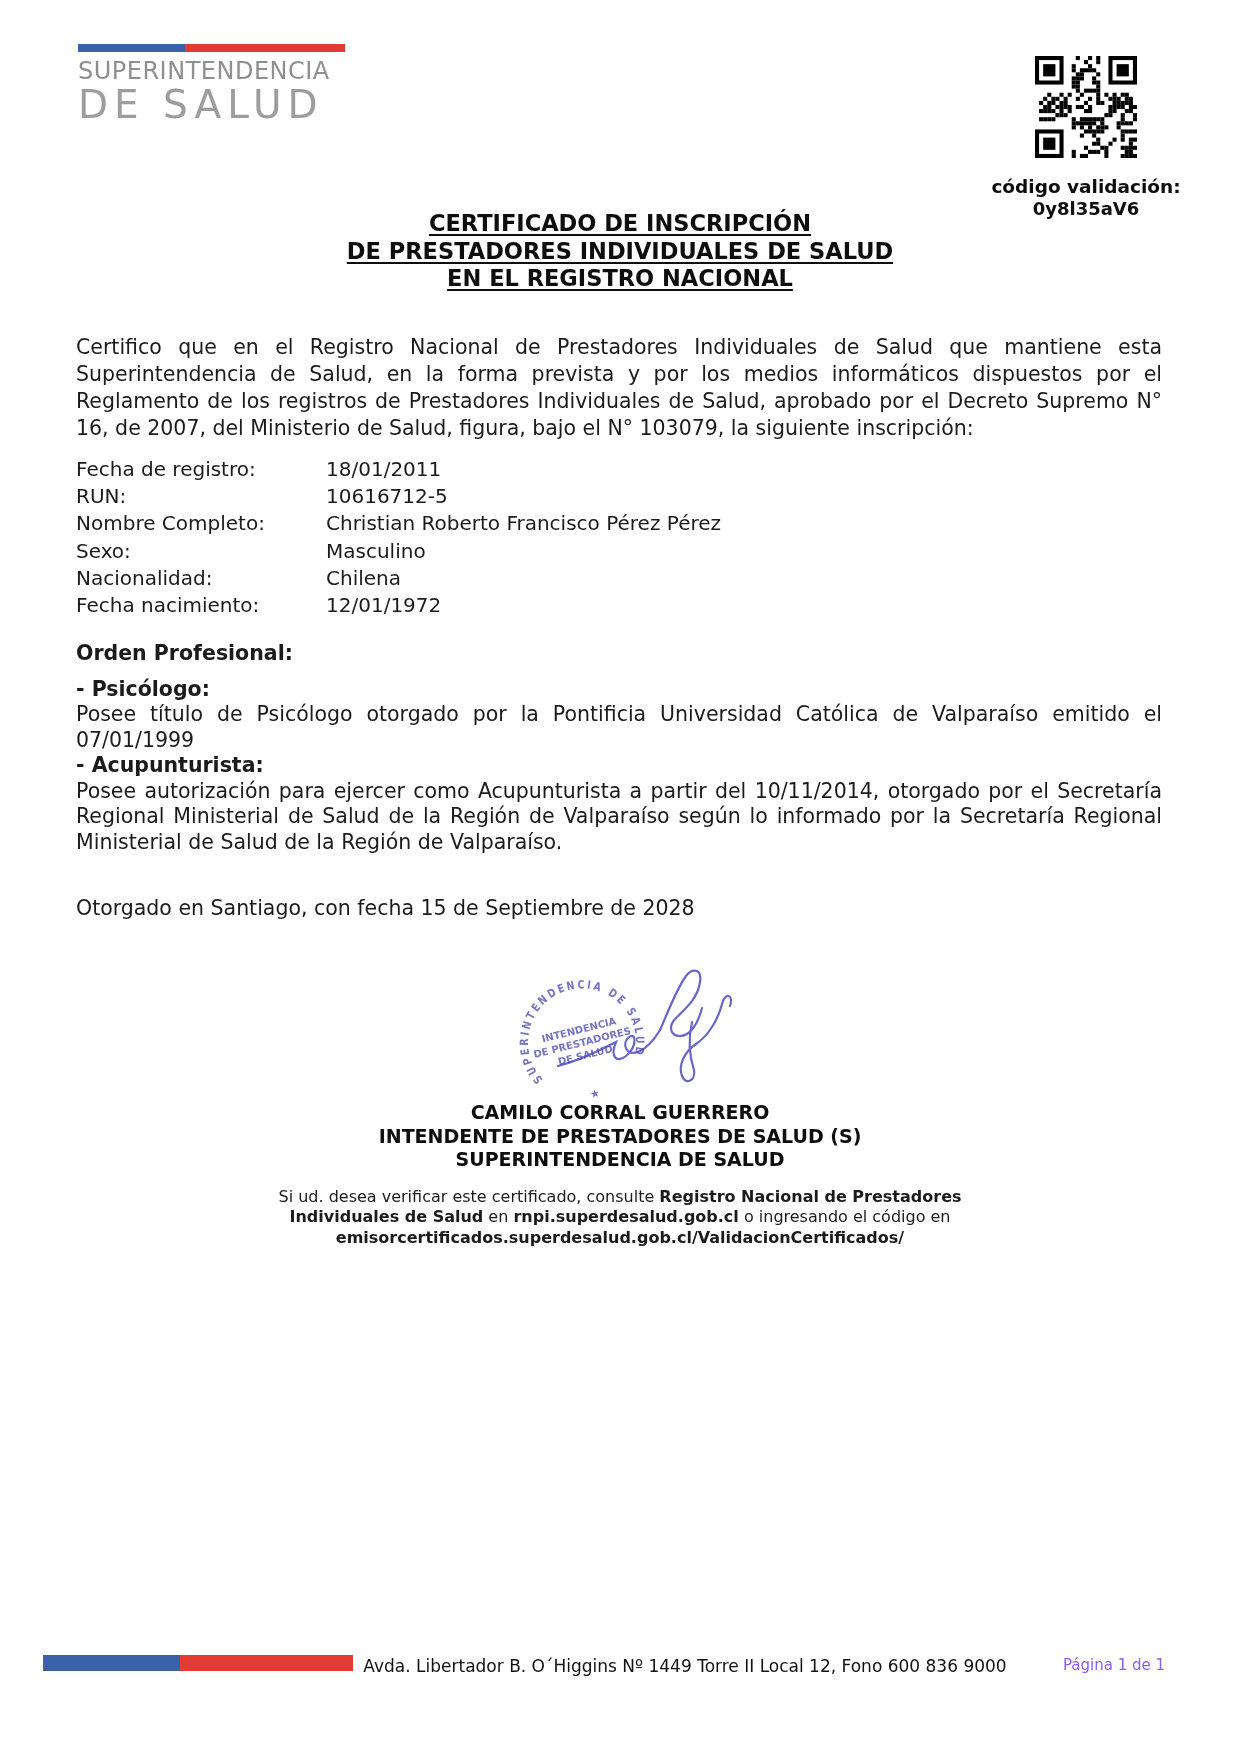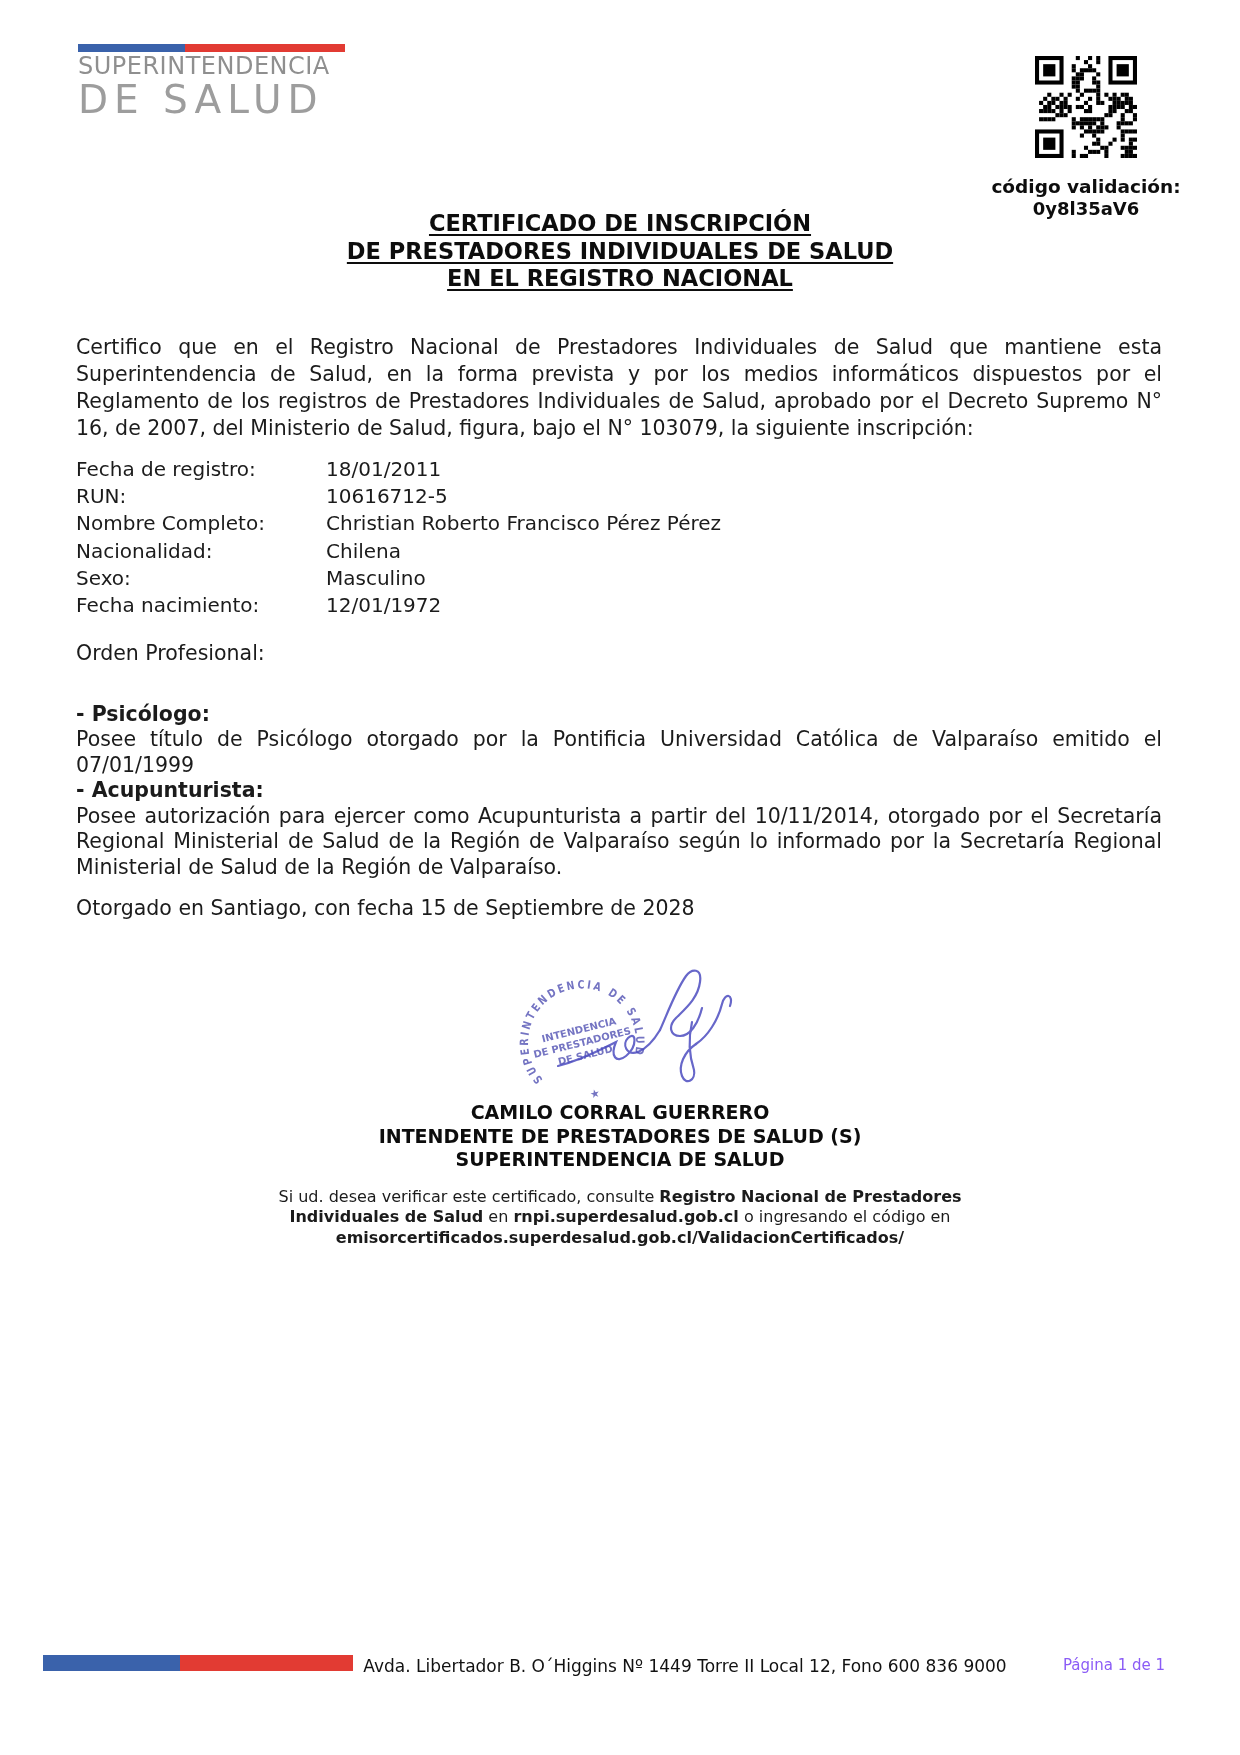--- a/index.html
+++ b/index.html
@@ -8,21 +8,21 @@
     font-family:"DejaVu Sans","Liberation Sans",sans-serif;color:#1b1b1b;
     overflow:hidden;
   }
   .abs{position:absolute;}
 
   
   .logo{left:78px;top:44px;width:268px;}
   .logo-bar{width:267px;height:8px;display:flex;}
   .logo-bar .blue{width:107px;background:#3a62ab;}
   .logo-bar .red{flex:1;background:#e23b33;}
-  .logo-l1{font-size:24px;letter-spacing:.5px;color:#8f8f8f;white-space:nowrap;}
+  .logo-l1{margin-top:5px;font-size:24px;letter-spacing:.5px;color:#8f8f8f;white-space:nowrap;}
   .logo-l2{font-size:39px;letter-spacing:6px;color:#9d9d9d;line-height:1.05;white-space:nowrap;}
 
   
   .qr-wrap{left:983px;top:56px;width:206px;text-align:center;}
   .qr-svg{width:102px;height:102px;display:block;margin:0 auto;}
   .qr-label{margin-top:18px;font-weight:bold;font-size:18.5px;line-height:22px;color:#0d0d0d;}
   .qr-code{font-weight:bold;font-size:18px;line-height:22px;color:#0d0d0d;}
 
   
   .title{top:210px;left:0;width:100%;text-align:center;font-weight:bold;font-size:22.5px;line-height:27.5px;color:#0d0d0d;}
@@ -31,21 +31,21 @@
   
   .intro{left:76px;top:334px;width:1086px;font-size:20.5px;line-height:27px;text-align:justify;}
 
   
   .fields{left:76px;top:456px;font-size:20px;line-height:27.2px;}
   .field-row{display:flex;}
   .f-label{width:250px;}
 
   
   .orden{left:76px;top:641px;width:1086px;font-size:20.5px;line-height:25.5px;}
-  .orden-heading{font-weight:normal;margin-bottom:35px;}
+  .orden-heading{font-weight:bold;margin-bottom:10px;}
   .entry-title{font-weight:bold;}
   .entry-text{text-align:justify;}
 
   .issued{left:76px;top:896px;font-size:20.5px;}
 
   
   .stamp-svg{left:500px;top:972px;width:170px;height:140px;opacity:.85;}
   .sig-svg{left:552px;top:944px;width:205px;height:148px;}
 
   
@@ -279,26 +279,26 @@
   </div>
   <div class="field-row">
     <span class="f-label">RUN:</span>
     <span class="f-value">10616712-5</span>
   </div>
   <div class="field-row">
     <span class="f-label">Nombre Completo:</span>
     <span class="f-value">Christian Roberto Francisco Pérez Pérez</span>
   </div>
   <div class="field-row">
+    <span class="f-label">Sexo:</span>
+    <span class="f-value">Masculino</span>
+  </div>
+  <div class="field-row">
     <span class="f-label">Nacionalidad:</span>
     <span class="f-value">Chilena</span>
-  </div>
-  <div class="field-row">
-    <span class="f-label">Sexo:</span>
-    <span class="f-value">Masculino</span>
   </div>
   <div class="field-row">
     <span class="f-label">Fecha nacimiento:</span>
     <span class="f-value">12/01/1972</span>
   </div>
 </div>
 
 <div class="abs orden">
   <div class="orden-heading">Orden Profesional:</div>
   <div class="entry-title">- Psicólogo:</div>

